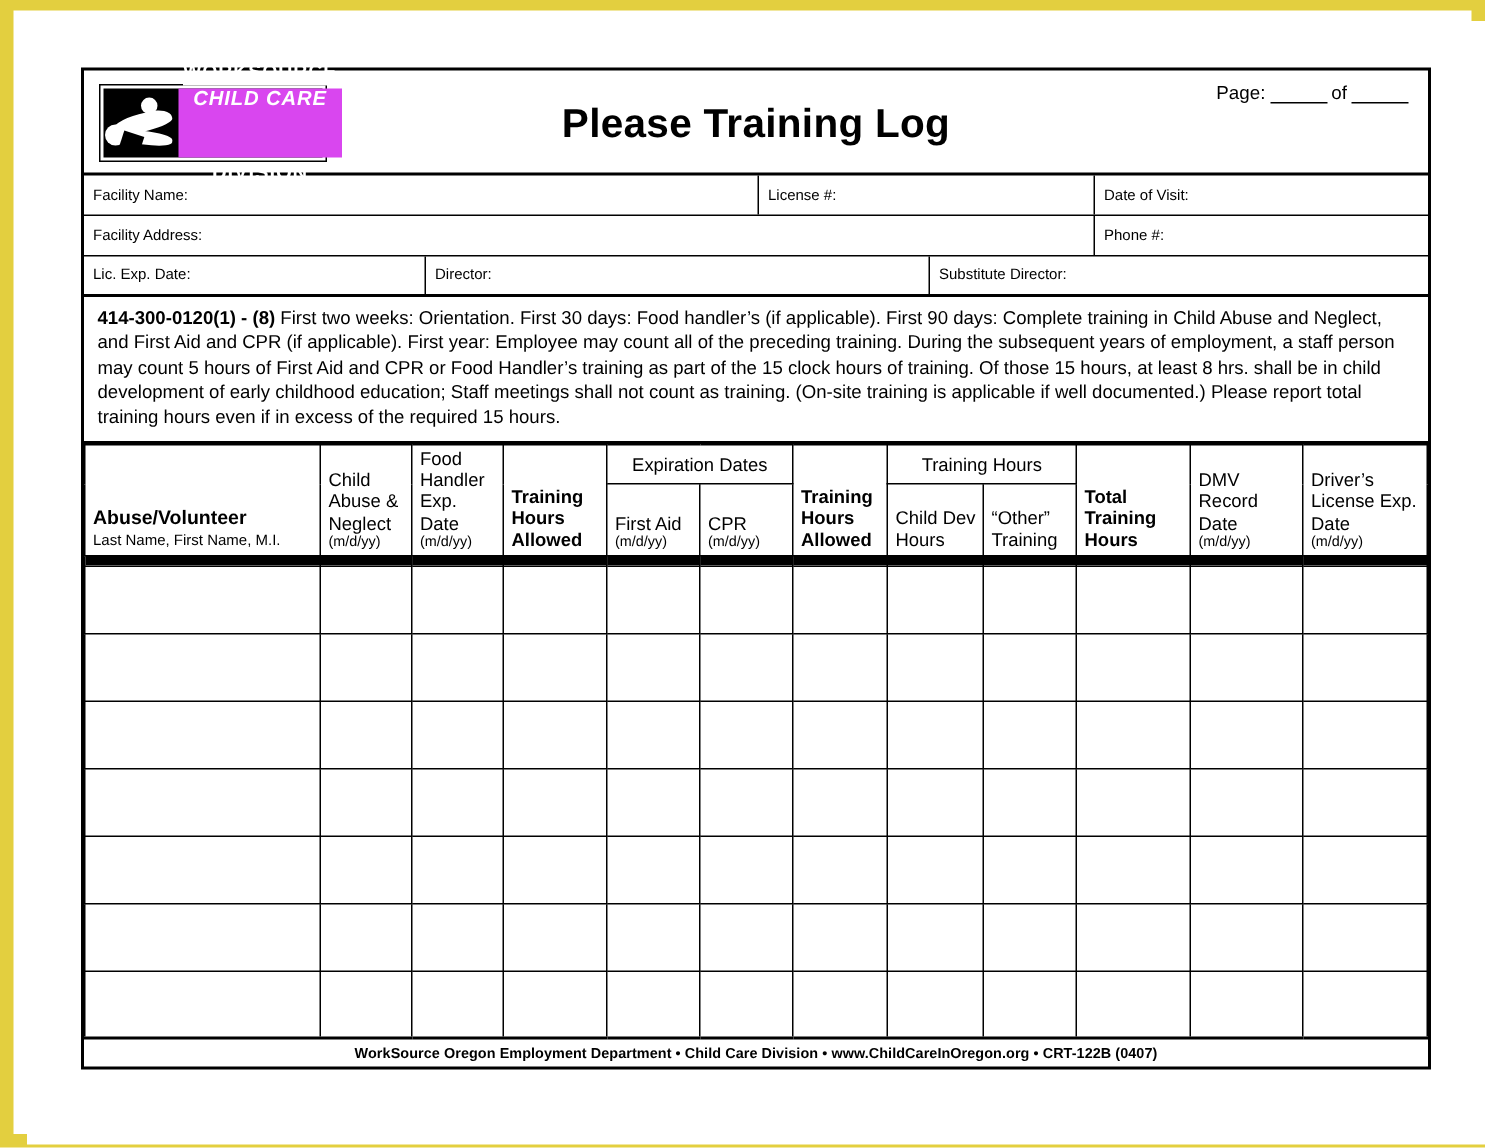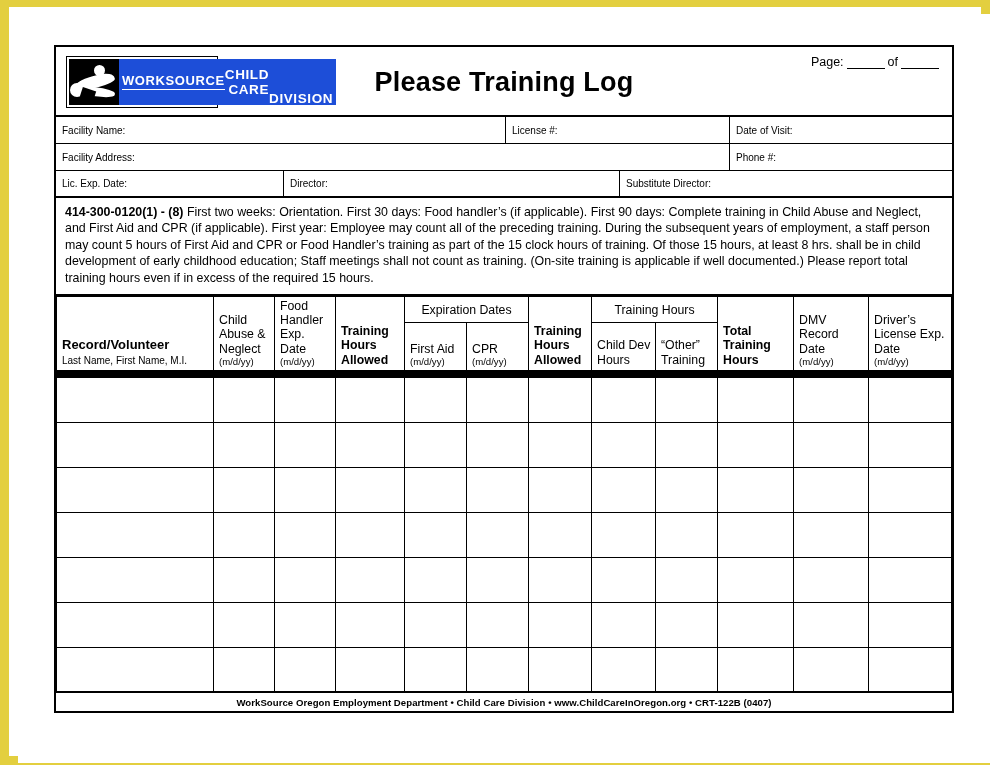--- a/index.html
+++ b/index.html
@@ -108,24 +108,24 @@
   }
   .logo-glyph .notch {
     position: absolute;
     left: 12px; top: 30px;
     width: 14px; height: 10px;
     background: #000;
     transform: rotate(18deg);
   }
   .logo-words {
     flex: 1 1 auto;
-    background: #1d4ed8;
+    background: #d946ef;
     color: #fff;
     display: flex;
-    flex-direction: row;
+    flex-direction: column;
     justify-content: center;
     align-items: center;
     padding: 1px 3px 2px 3px;
     box-sizing: border-box;
   }
   .logo-words .l1 {
     font-size: 13px;
     font-weight: bold;
     letter-spacing: 0.6px;
     line-height: 14px;
@@ -134,21 +134,22 @@
     width: 100%;
     text-align: center;
   }
   .logo-words .l2 {
     font-size: 13.5px;
     font-weight: bold;
     letter-spacing: 0.6px;
     line-height: 15px;
     padding-top: 1px;
     width: 100%;
-    text-align: right;
+    text-align: center;
+    font-style: italic;
   }
   .logo-words .l3 {
     font-size: 13.5px;
     font-weight: bold;
     letter-spacing: 0.6px;
     line-height: 15px;
     width: 100%;
     text-align: center;
     margin-top: 34px;
   }
@@ -339,21 +340,21 @@
           <col style="width:62px">
           <col style="width:76px">
           <col style="width:75px">
           <col style="width:83px">
         </colgroup>
 
         <thead>
           <tr>
             <td rowspan="2" class="staffhead">
               <div class="th-cell">
-                <span class="name">Record/Volunteer</span><br>
+                <span class="name">Abuse/Volunteer</span><br>
                 <span class="sub2">Last Name, First Name, M.I.</span>
               </div>
             </td>
             <td rowspan="2">
               <div class="th-cell">
                 <span>Child Abuse &amp; Neglect</span>
                 <span class="sub">(m/d/yy)</span>
               </div>
             </td>
             <td rowspan="2">

